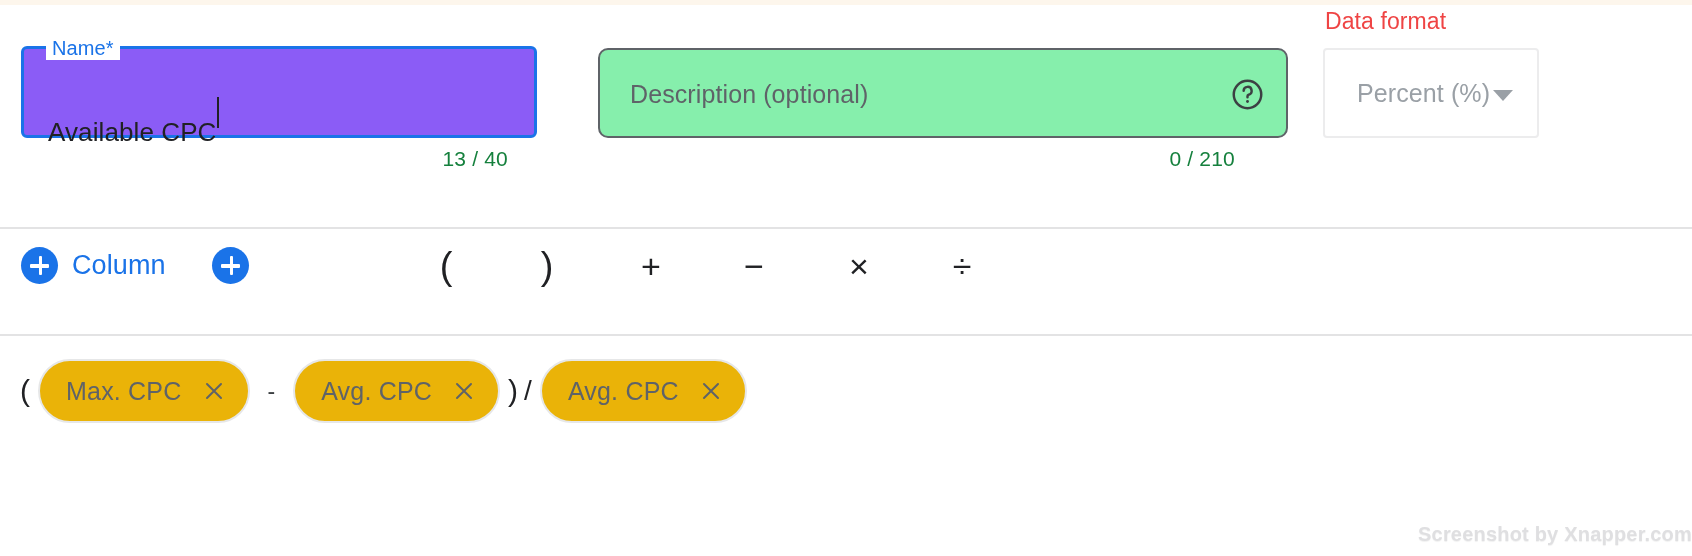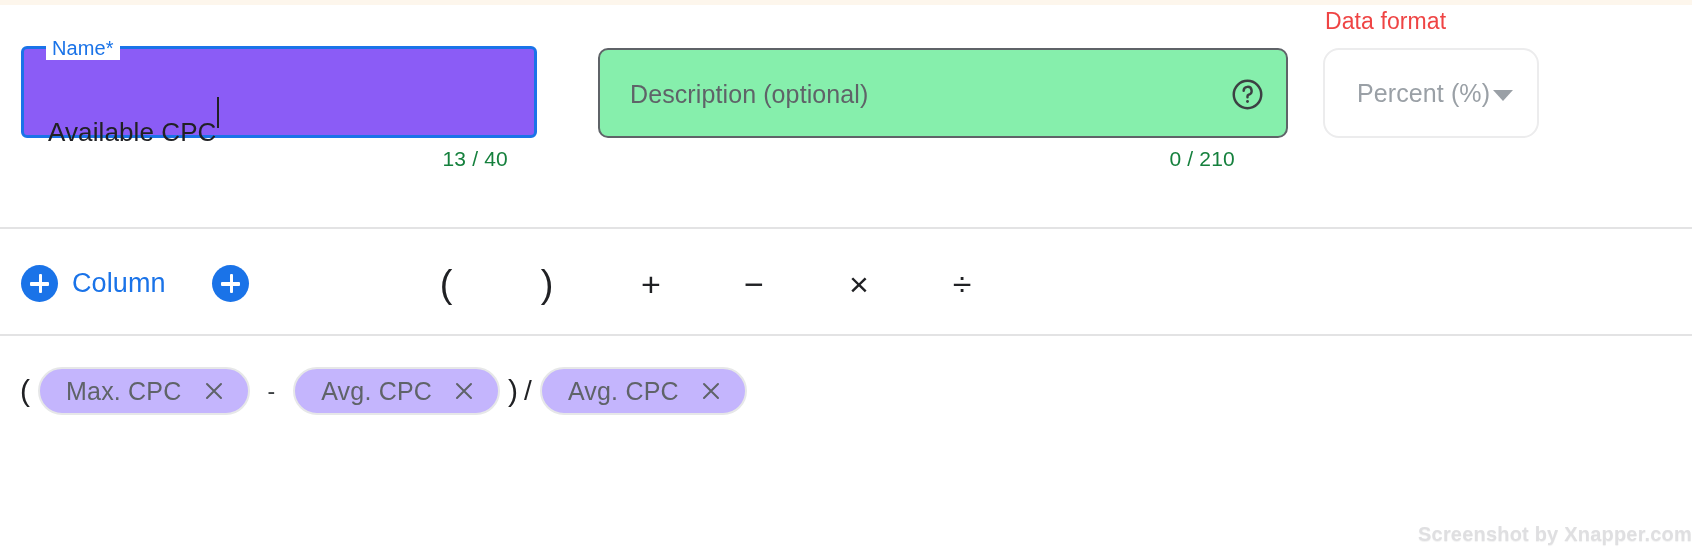--- a/index.html
+++ b/index.html
@@ -146,21 +146,21 @@
     letter-spacing: .1px;
   }
   .dataformat-select {
     position: absolute;
     left: 1323px;
     top: 43px;
     width: 216px;
     height: 90px;
     box-sizing: border-box;
     border: 2px solid #ececed;
-    border-radius: 16px;
+    border-radius: 4px;
     background: #ffffff;
   }
   .dataformat-value {
     position: absolute;
     left: 32px;
     top: 28px;
     font-size: 25px;
     color: #9aa0a6;
     letter-spacing: .1px;
     line-height: 30px;
@@ -182,21 +182,21 @@
     width: 1692px;
     height: 2px;
     background: #e3e3e4;
   }
   .divider-1 { top: 227px; }
   .divider-2 { top: 334px; }
 
   
   .toolbar {
     position: absolute;
-    top: 247px;
+    top: 229px;
     left: 0;
     width: 1692px;
     height: 79px;
   }
   .add-btn {
     position: absolute;
     display: flex;
     align-items: center;
     gap: 14px;
     top: 18px;
@@ -316,27 +316,27 @@
     font-size: 28px;
     color: #202124;
     padding: 0 2px 0 4px;
     line-height: 62px;
     font-weight: 300;
   }
   .chip {
     display: inline-flex;
     align-items: center;
     gap: 20px;
-    height: 48px;
+    height: 64px;
     box-sizing: border-box;
     padding: 0 22px 0 26px;
     margin: 0 6px;
     border: 2px solid #e6e7e8;
     border-radius: 32px;
-    background: #c4b5fd;
+    background: #eab308;
     cursor: pointer;
   }
   .chip-label {
     font-size: 25px;
     color: #5f6368;
     letter-spacing: .2px;
     white-space: nowrap;
   }
   .chip-x {
     width: 24px;

